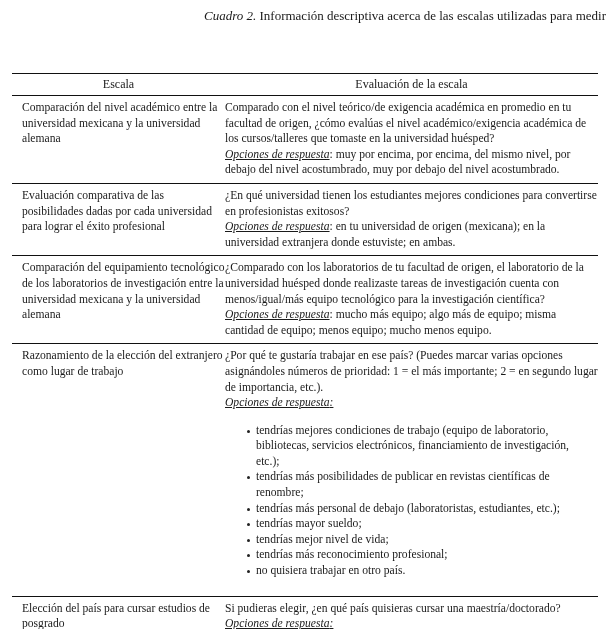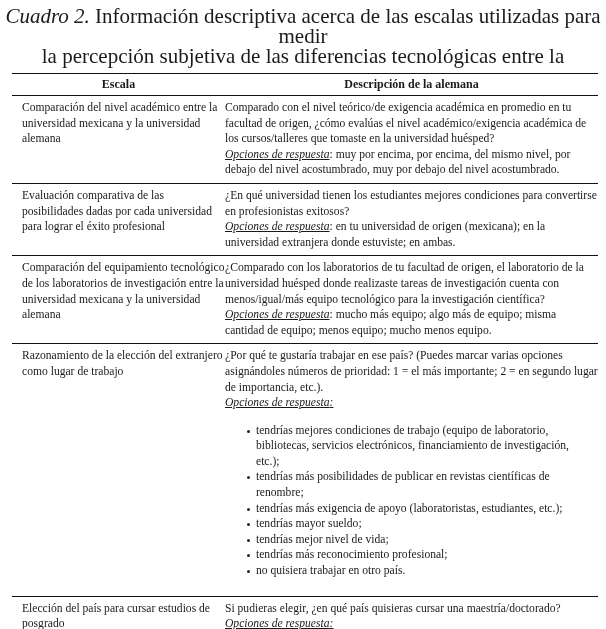--- a/index.html
+++ b/index.html
@@ -3,29 +3,29 @@
 <meta charset="utf-8">
 <style>
   html, body { margin: 0; padding: 0; background: #ffffff; }
   body {
     width: 606px; height: 629px; overflow: hidden; position: relative;
     font-family: "Liberation Serif", "DejaVu Serif", serif;
     color: #1a1a1a;
   }
   .caption {
     position: absolute; left: 0; top: 6px; width: 606px;
-    text-align: center; font-size: 21px; line-height: 20px;
+    text-align: right; font-size: 13px; line-height: 20px;
   }
   .caption .lbl { font-style: italic; }
   table.tbl {
     position: absolute; left: 12px; top: 73px; width: 586px;
     border-collapse: collapse; font-size: 11.6px; line-height: 15.6px;
   }
   table.tbl th {
-    font-weight: bold; font-size: 12px; text-align: center;
+    font-weight: normal; font-size: 12px; text-align: center;
     border-top: 1.5px solid #111; border-bottom: 1.5px solid #111;
     height: 21px; padding: 0; vertical-align: middle;
   }
   table.tbl td {
     vertical-align: top; border-bottom: 1.5px solid #111;
     padding: 4px 0 5px 0;
   }
   td.c1 { width: 201px; padding-left: 10px !important; padding-right: 12px; }
   td.c2 { padding-left: 0; padding-right: 4px; }
   th.h1 { width: 213px; }
@@ -36,28 +36,27 @@
     content: ""; position: absolute; left: 0; top: 7px;
     width: 3px; height: 3px; background: #222; border-radius: 50%;
   }
   .u { text-decoration: underline; }
 </style>
 </head>
 <body>
 
 <div class="caption">
   <div><span class="lbl">Cuadro 2.</span> <span>Información descriptiva acerca de las escalas utilizadas para medir</span></div>
-  <div>la percepción subjetiva de las diferencias tecnológicas entre la</div>
 </div>
 
 <table class="tbl">
   <thead>
     <tr>
       <th class="h1">Escala</th>
-      <th>Descripción de la alemana</th>
+      <th>Evaluación de la escala</th>
     </tr>
   </thead>
   <tbody>
     <tr>
       <td class="c1">Comparación del nivel académico entre la universidad mexicana y la universidad alemana</td>
       <td class="c2">
         <div>Comparado con el nivel teórico/de exigencia académica en promedio en tu facultad de origen, ¿cómo evalúas el nivel académico/exigencia académica de los cursos/talleres que tomaste en la universidad huésped?</div>
         <div><span class="it">Opciones de respuesta</span><span>: muy por encima, por encima, del mismo nivel, por debajo del nivel acostumbrado, muy por debajo del nivel acostumbrado.</span></div>
       </td>
     </tr>
@@ -76,21 +75,21 @@
       </td>
     </tr>
     <tr>
       <td class="c1">Razonamiento de la elección del extranjero como lugar de trabajo</td>
       <td class="c2">
         <div>¿Por qué te gustaría trabajar en ese país? (Puedes marcar varias opciones asignándoles números de prioridad: 1 = el más importante; 2 = en segundo lugar de importancia, etc.).</div>
         <div><span class="it">Opciones de respuesta</span><span class="it u">:</span></div>
         <ul class="opts">
           <li>tendrías mejores condiciones de trabajo (equipo de laboratorio, bibliotecas, servicios electrónicos, financiamiento de investigación, etc.);</li>
           <li>tendrías más posibilidades de publicar en revistas científicas de renombre;</li>
-          <li>tendrías más exigencia de apoyo (laboratoristas, estudiantes, etc.);</li>
+          <li>tendrías más personal de debajo (laboratoristas, estudiantes, etc.);</li>
           <li>tendrías mayor sueldo;</li>
           <li>tendrías mejor nivel de vida;</li>
           <li>tendrías más reconocimiento profesional;</li>
           <li>no quisiera trabajar en otro país.</li>
         </ul>
       </td>
     </tr>
     <tr>
       <td class="c1">Elección del país para cursar estudios de posgrado</td>
       <td class="c2">

